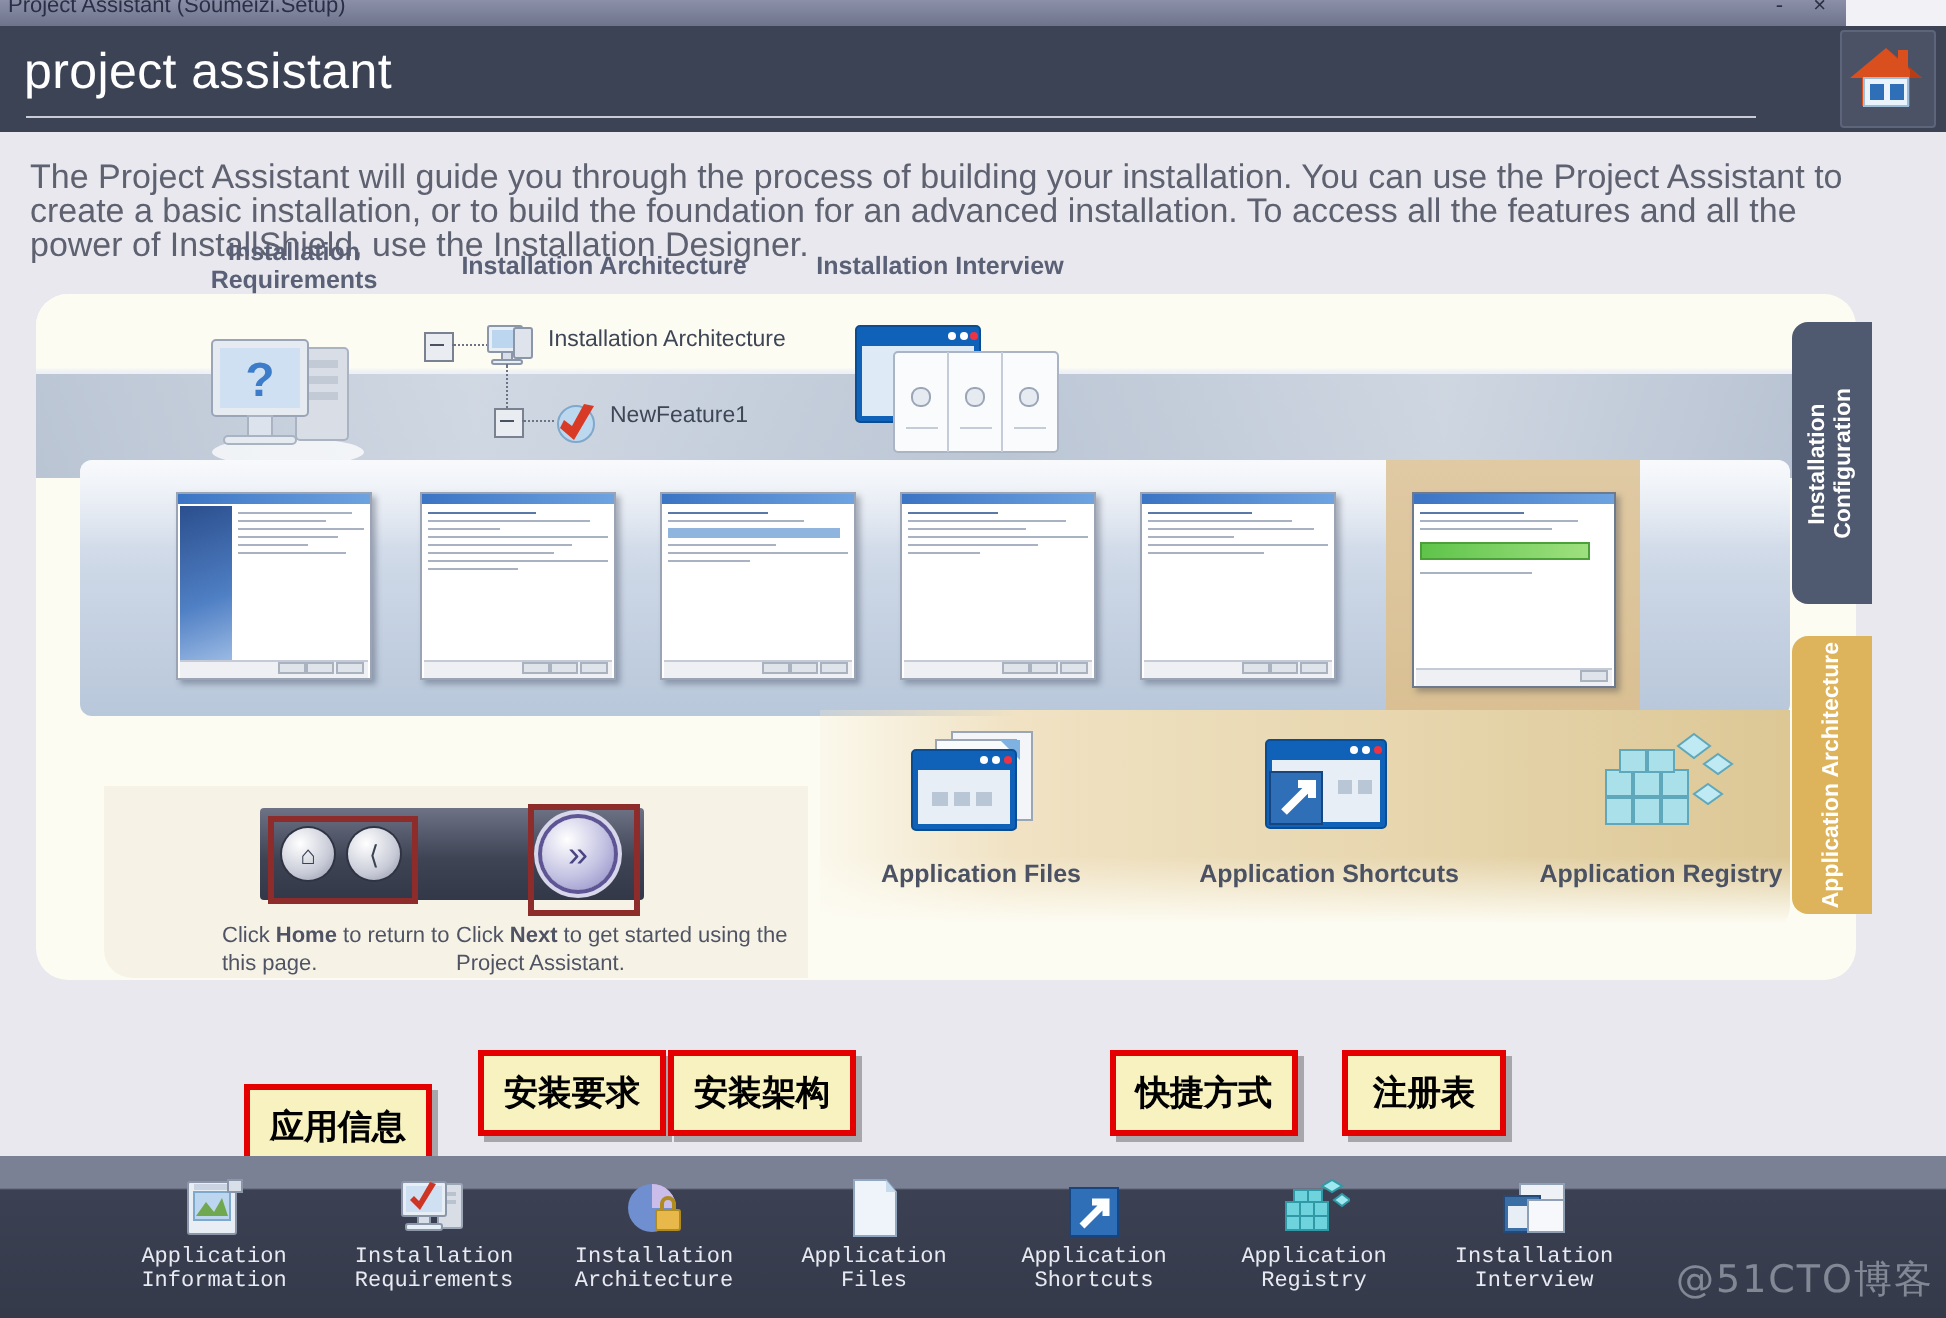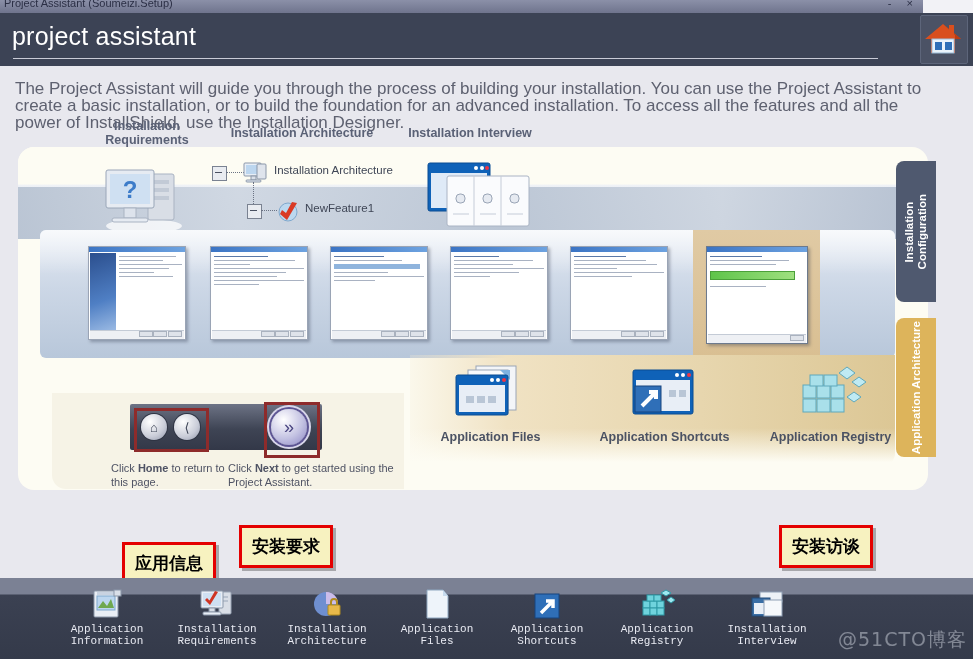--- a/index.html
+++ b/index.html
@@ -468,21 +468,23 @@
   <span class="inner">Installation
 Configuration</span>
 </div>
 <div class="vtab" id="vtab-arch">
   <span class="inner">Application Architecture</span>
 </div>
 
 <div id="chips">
     <div class="chip" style="left: 122px; width: 88px; margin-top: 17px;">应用信息</div>
     <div class="chip" style="left: 227px; width: 88px; margin-left: 12px;">安装要求</div>
-    <div class="chip" style="left: 779px; width: 88px;">安装访谈</div>
+    <div class="chip" style="left: 334px; width: 88px;">安装架构</div>
+    <div class="chip" style="left: 555px; width: 88px;">快捷方式</div>
+    <div class="chip" style="left: 671px; width: 76px;">注册表</div>
   </div>
 
 <div id="bottombar">
 
   <div id="watermark">@51CTO博客</div>
 </div>
 
 <div id="bbitems">
     <div class="bbitem" style="left: 52px;">
       <div class="bico">

